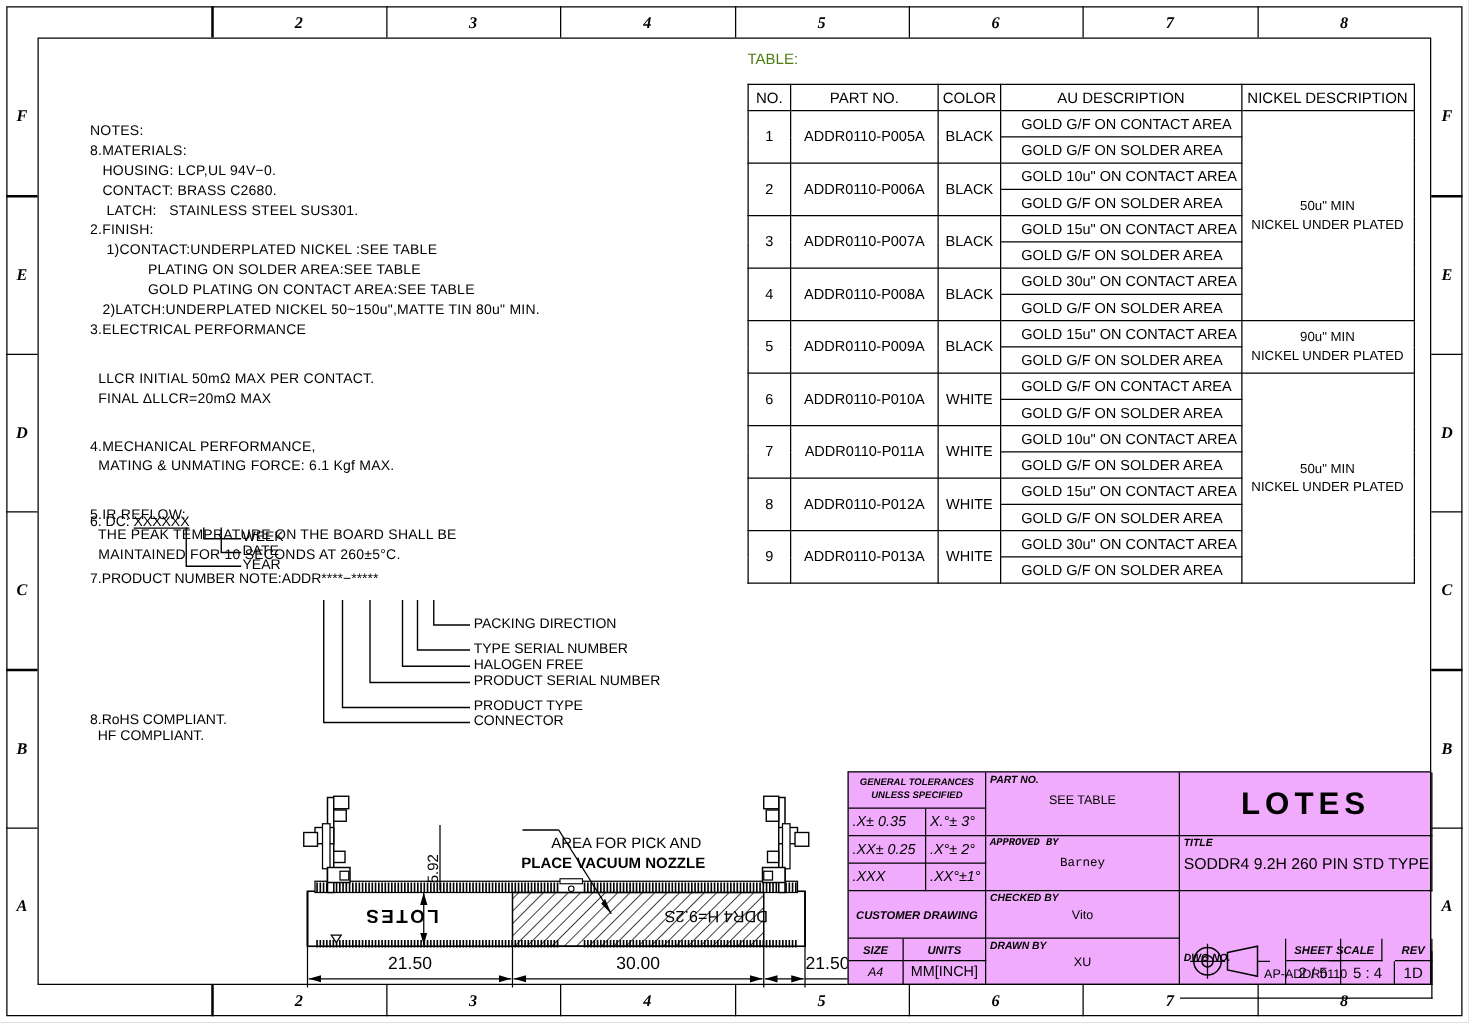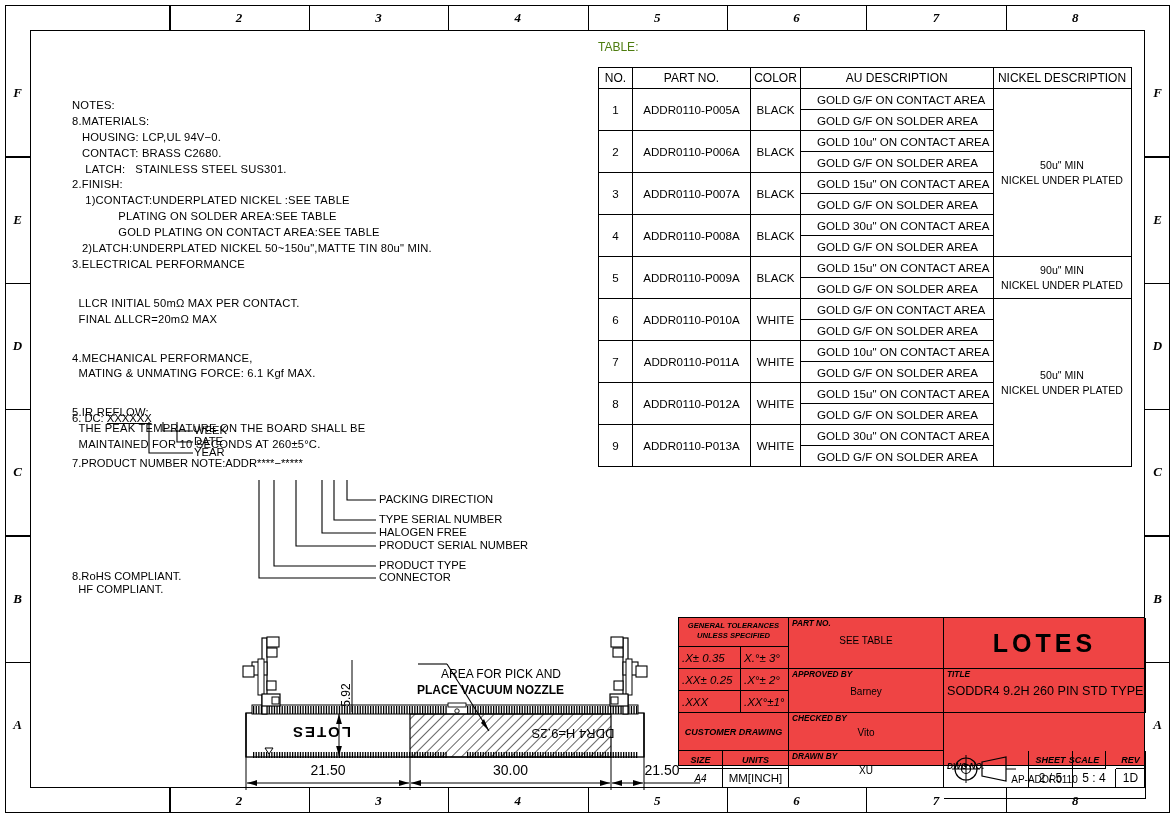--- a/index.html
+++ b/index.html
@@ -109,23 +109,23 @@
   .flip180 { transform: rotate(180deg); transform-origin: center center; }
   .rot90 {
     transform: rotate(-90deg);
     transform-origin: center center;
   }
 
   
   #titleblock {
     position: absolute;
     left: 678px; top: 617px;
-    width: 467px; height: 149px;
+    width: 467px; height: 171px;
     border: 1.2px solid #000;
-    background: #ef4444;
+    background: #f0abfc;
   }
   #titleblock .cell {
     position: absolute;
     border-right: 1px solid #000;
     border-bottom: 1px solid #000;
     font-family: "Liberation Sans", sans-serif;
     color: #000;
     overflow: hidden;
   }
   .lbl {
@@ -802,21 +802,21 @@
       <div class="ctr" style="font-size:11.5px;">
         <span>MM[INCH]</span>
         </div>
     </div>
 
     <div class="cell" style="left:110px; top:0; width:155px; height:51px;">
       <span class="lbl">PART NO.</span>
       <span class="val" style="margin-top:6px;">SEE TABLE</span>
     </div>
 
-    <div class="cell" style="left:110px; top:51px; width:155px; height:44px;">
+    <div class="cell" style="left:110px; top:51px; width:155px; height:44px;font-family:Liberation Mono, monospace;">
       <span class="lbl">APPROVED BY</span>
       <span class="val" style="margin-top:6px;">Barney</span>
     </div>
 
     <div class="cell" style="left:110px; top:95px; width:155px; height:38px;">
       <span class="lbl">CHECKED BY</span>
       <span class="val" style="margin-top:3px;">Vito</span>
     </div>
 
     <div class="cell nobb" style="left:110px; top:133px; width:155px; height:37px;">

